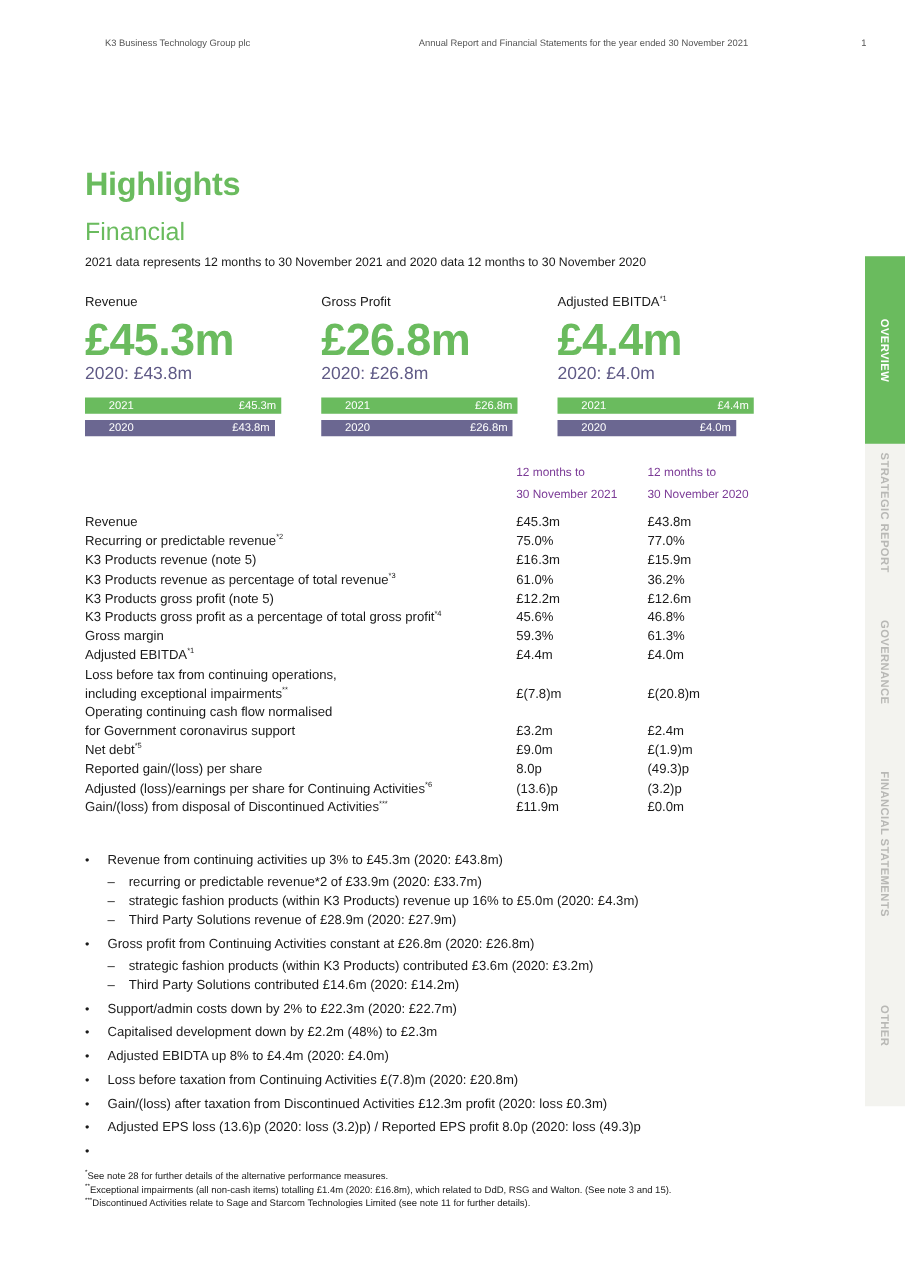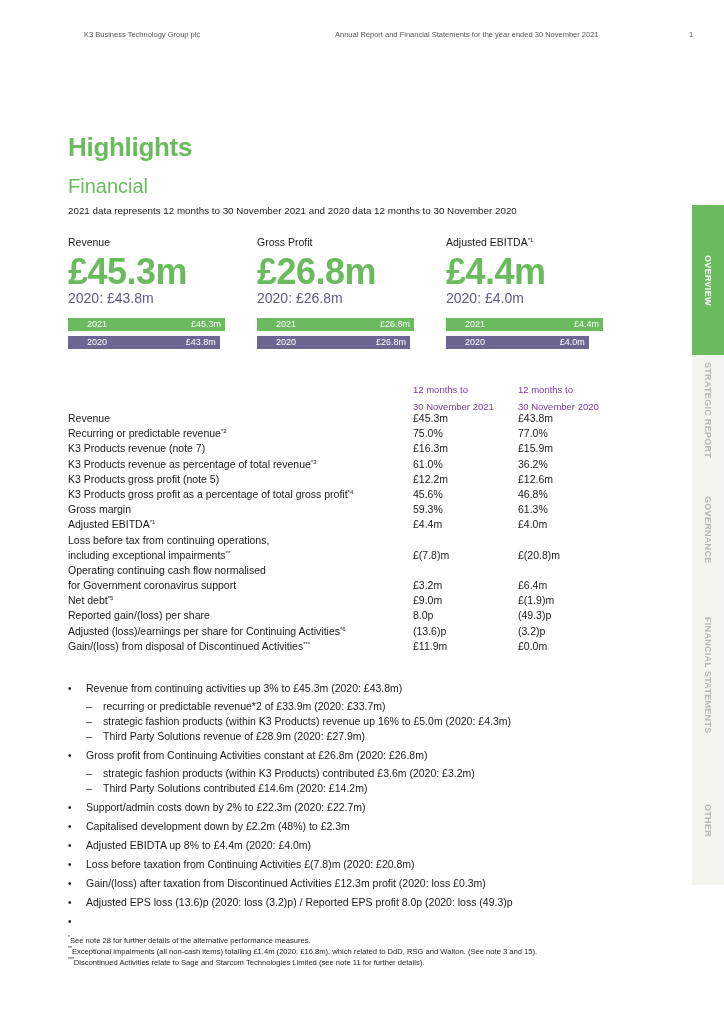--- a/index.html
+++ b/index.html
@@ -21,21 +21,21 @@
   .kpi-label { font-size: 10.5px; color: #1a1a1a; height: 16px; }
   .kpi-label sup { font-size: 6px; }
   .kpi-value { font-size: 36px; font-weight: bold; color: #6abb5e; line-height: 40px; letter-spacing: -0.5px; }
   .kpi-prior { font-size: 14px; color: #5f5a86; line-height: 16px; margin-top: -2px; }
   .bar { position: relative; height: 13px; margin-top: 5px; color: #fff; font-size: 9px; line-height: 13px; box-sizing: border-box; padding: 0 4px; }
   .bar.b21 { background: #6abb5e; margin-top: 12px; }
   .bar.b20 { background: #6b6791; }
   .bar .yr { position: absolute; left: 19px; }
   .bar .val { position: absolute; right: 4px; }
 
-  .colhead { position: absolute; top: 381px; font-size: 9.5px; color: #7b3a96; line-height: 17px; }
+  .colhead { position: absolute; top: 370px; font-size: 9.5px; color: #7b3a96; line-height: 17px; }
   .fin-table { position: absolute; left: 68px; top: 411px; width: 560px; font-size: 10.5px; }
   .fin-row { position: relative; height: 15.2px; line-height: 15.2px; }
   .fin-row.tall { height: 30.4px; }
   .fin-row .lbl { position: absolute; left: 0; width: 340px; }
   .fin-row .v21 { position: absolute; left: 345px; bottom: 0; }
   .fin-row .v20 { position: absolute; left: 450px; bottom: 0; }
   .fin-row sup { font-size: 6px; }
 
   .bullets { position: absolute; left: 68px; top: 681px; width: 560px; font-size: 10.5px; }
   .bullet { position: relative; padding-left: 18px; line-height: 15px; margin-bottom: 3px; }
@@ -123,21 +123,21 @@
       <div class="lbl"><span>Revenue</span><sup></sup></div>
       <div class="v21">£45.3m</div>
       <div class="v20">£43.8m</div>
     </div>
     <div class="fin-row">
       <div class="lbl"><span>Recurring or predictable revenue</span><sup>*2</sup></div>
       <div class="v21">75.0%</div>
       <div class="v20">77.0%</div>
     </div>
     <div class="fin-row">
-      <div class="lbl"><span>K3 Products revenue (note 7)</span><sup></sup></div>
+      <div class="lbl"><span>K3 Products revenue (note 5)</span><sup></sup></div>
       <div class="v21">£16.3m</div>
       <div class="v20">£15.9m</div>
     </div>
     <div class="fin-row">
       <div class="lbl"><span>K3 Products revenue as percentage of total revenue</span><sup>*3</sup></div>
       <div class="v21">61.0%</div>
       <div class="v20">36.2%</div>
     </div>
     <div class="fin-row">
       <div class="lbl"><span>K3 Products gross profit (note 5)</span><sup></sup></div>
@@ -160,21 +160,21 @@
       <div class="v20">£4.0m</div>
     </div>
     <div class="fin-row tall">
       <div class="lbl"><span>Loss before tax from continuing operations,</span><br><span>including exceptional impairments</span><sup>**</sup></div>
       <div class="v21">£(7.8)m</div>
       <div class="v20">£(20.8)m</div>
     </div>
     <div class="fin-row tall">
       <div class="lbl"><span>Operating continuing cash flow normalised</span><br><span>for Government coronavirus support</span><sup></sup></div>
       <div class="v21">£3.2m</div>
-      <div class="v20">£6.4m</div>
+      <div class="v20">£2.4m</div>
     </div>
     <div class="fin-row">
       <div class="lbl"><span>Net debt</span><sup>*5</sup></div>
       <div class="v21">£9.0m</div>
       <div class="v20">£(1.9)m</div>
     </div>
     <div class="fin-row">
       <div class="lbl"><span>Reported gain/(loss) per share</span><sup></sup></div>
       <div class="v21">8.0p</div>
       <div class="v20">(49.3)p</div>

